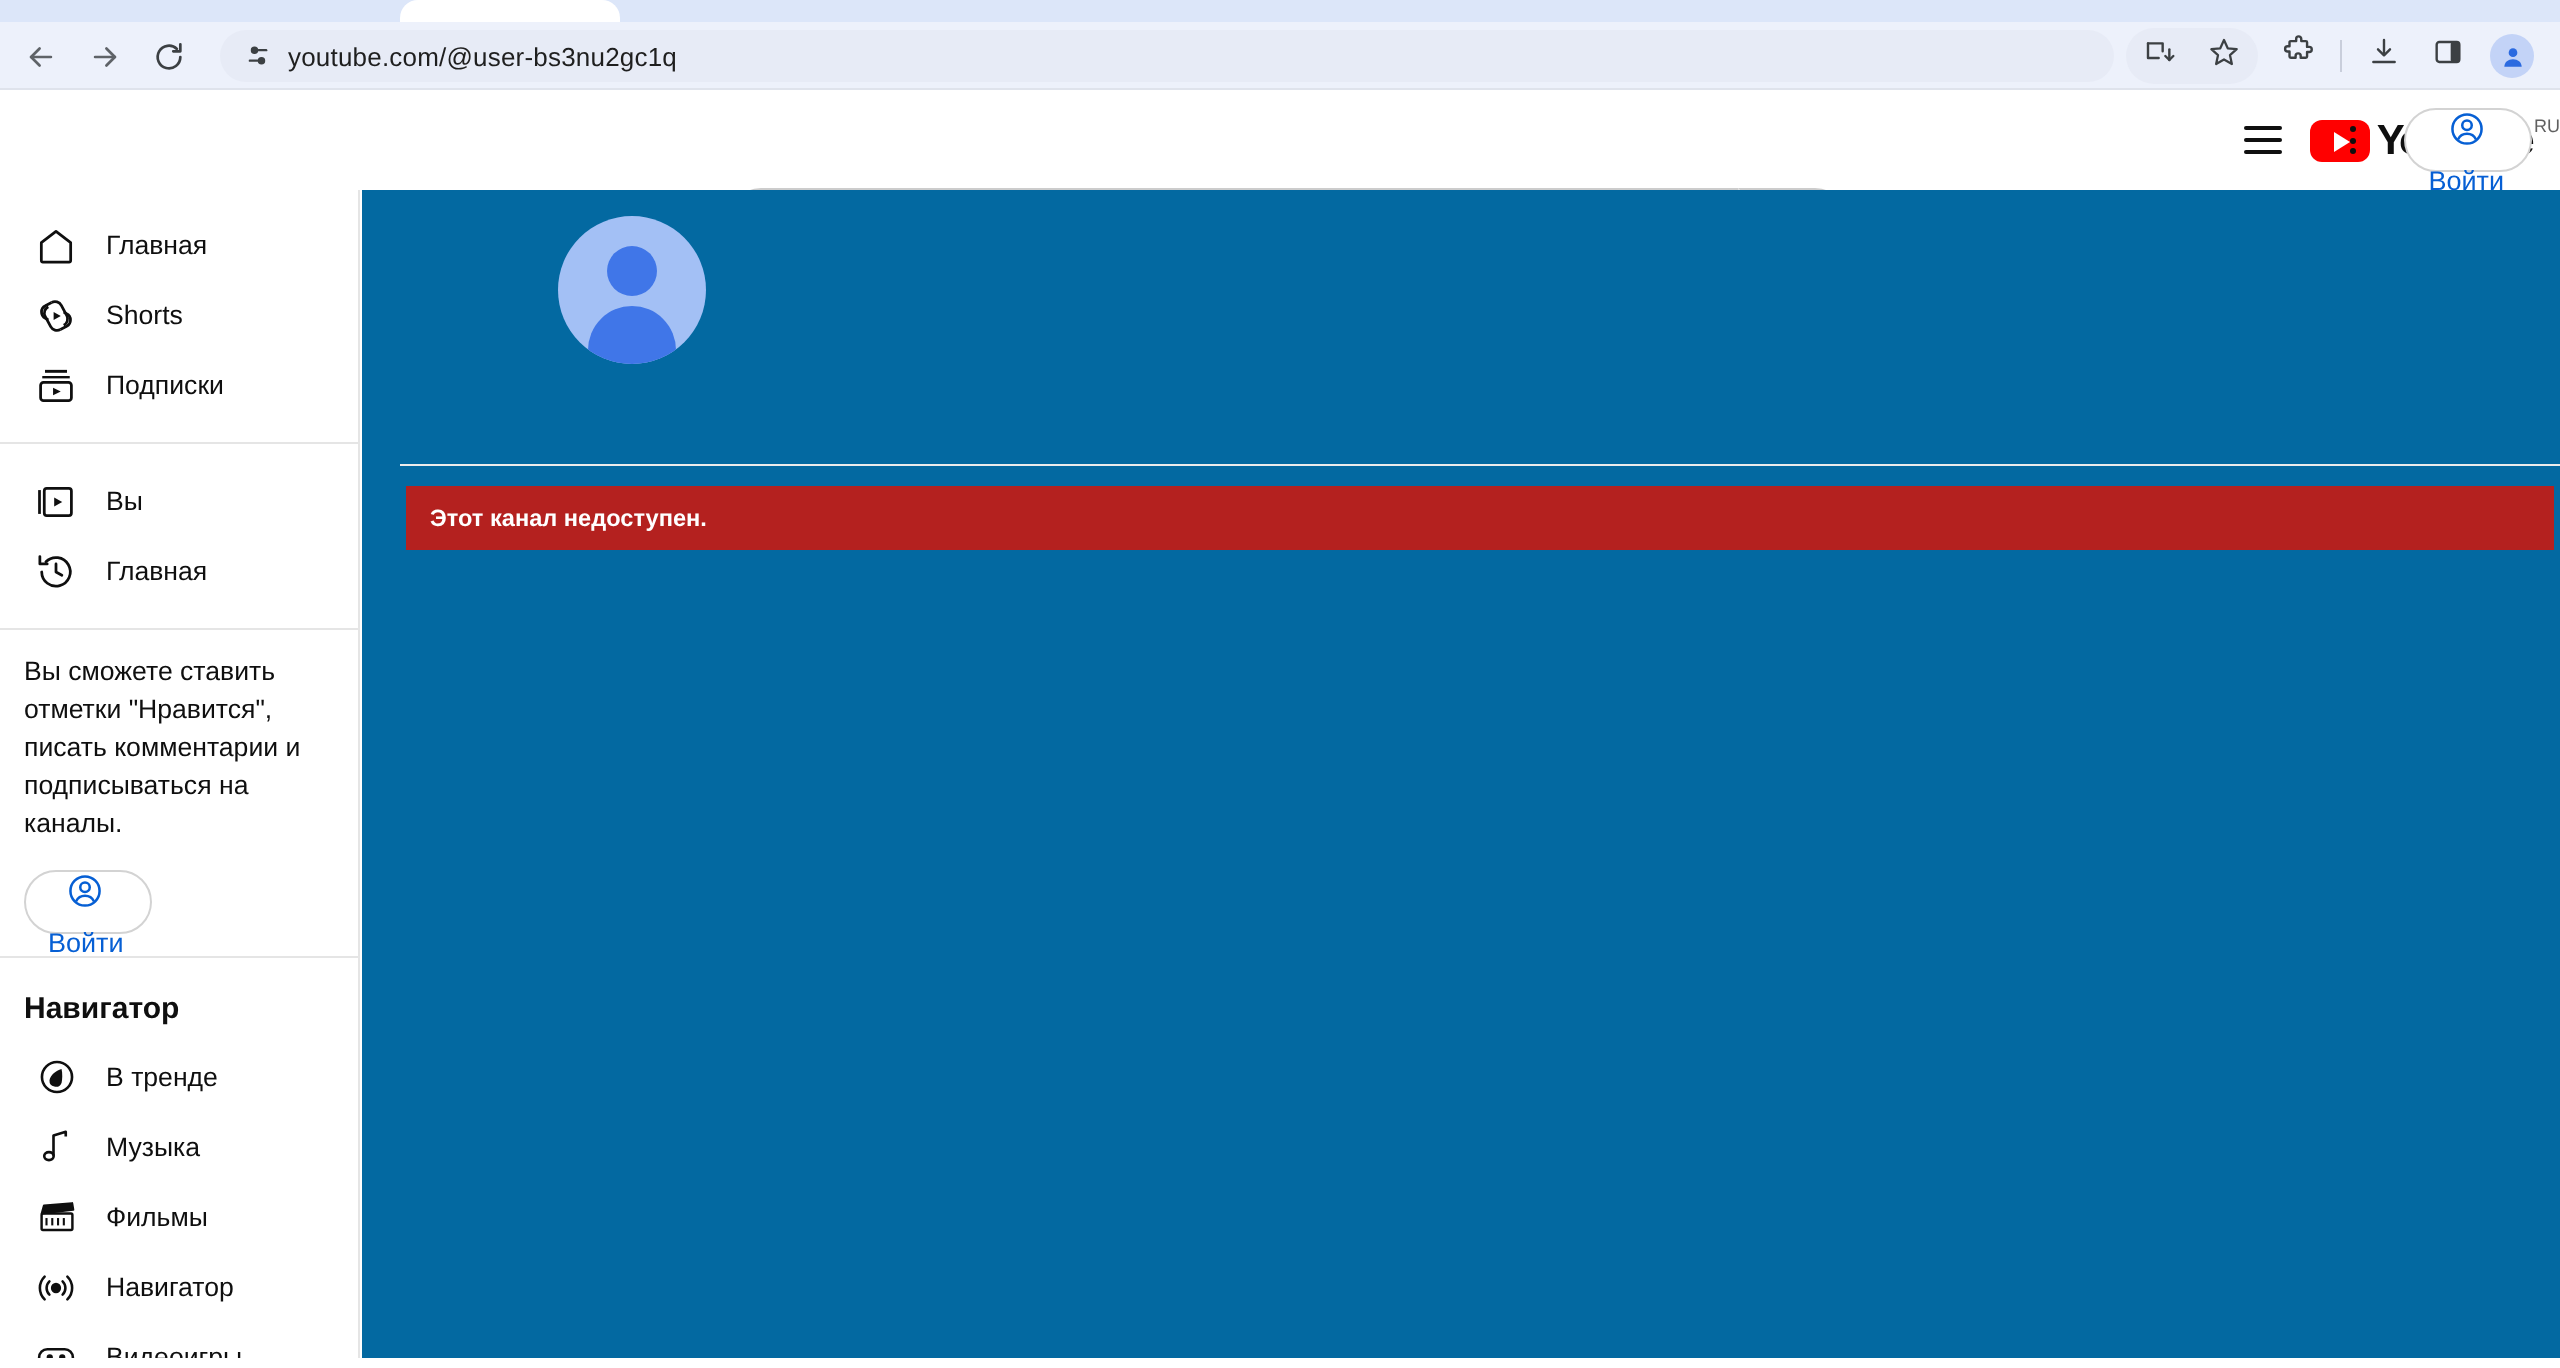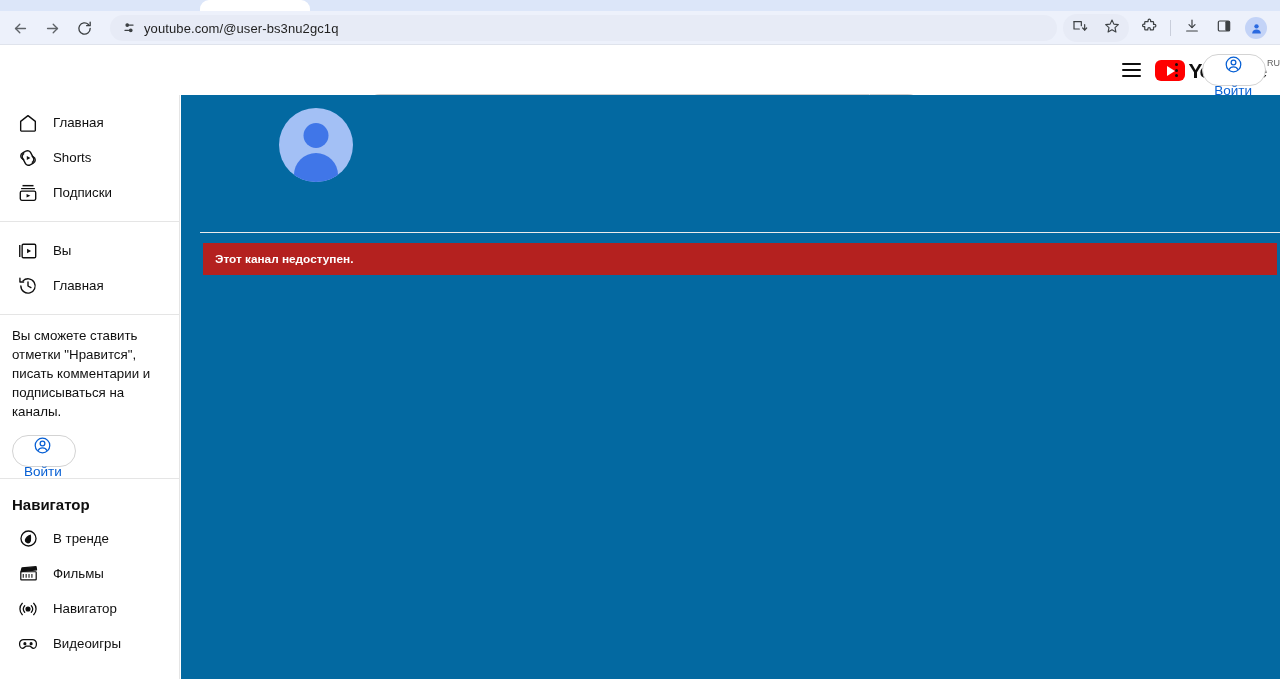--- a/index.html
+++ b/index.html
@@ -620,20 +620,29 @@
     <div class="nav-item">
       <span class="nav-icon">
         <svg width="21" height="21" viewBox="0 0 24 24" fill="none" stroke="#0f0f0f" stroke-width="1.5" stroke-linejoin="round">
           <circle cx="12" cy="12" r="8.6"></circle>
           <path d="M14.6 7.4c-3.4 1-6.2 3.3-6.9 6.4a3.6 3.6 0 0 0 6.9 1.6c.5-2 .6-5.4 0-8z" fill="#0f0f0f" stroke="none"></path>
         </svg>
       </span>
       <span class="nav-label">В тренде</span>
     </div>
 
+    <div class="nav-item">
+      <span class="nav-icon">
+        <svg width="21" height="21" viewBox="0 0 24 24" fill="none" stroke="#0f0f0f" stroke-width="1.5" stroke-linejoin="round">
+          <path d="M10 17V5.4l7 -2.1V6"></path>
+          <ellipse cx="7.4" cy="17.2" rx="2.7" ry="2.3"></ellipse>
+        </svg>
+      </span>
+      <span class="nav-label">Музыка</span>
+    </div>
 
     <div class="nav-item">
       <span class="nav-icon">
         <svg width="21" height="21" viewBox="0 0 24 24" fill="none" stroke="#0f0f0f" stroke-width="1.4" stroke-linejoin="round">
           <rect x="3.2" y="10" width="17.6" height="9.4" rx="0.8"></rect>
           <path d="M3.4 9.9 4.6 5.6l16-1.4.6 3.6-17.8 2.1z" fill="#0f0f0f" stroke="#0f0f0f"></path>
           <line x1="6" y1="12.6" x2="6" y2="16.8" stroke-width="1.2"></line>
           <line x1="9.3" y1="12.6" x2="9.3" y2="16.8" stroke-width="1.2"></line>
           <line x1="12.6" y1="12.6" x2="12.6" y2="16.8" stroke-width="1.2"></line>
           <line x1="15.9" y1="12.6" x2="15.9" y2="16.8" stroke-width="1.2"></line>

